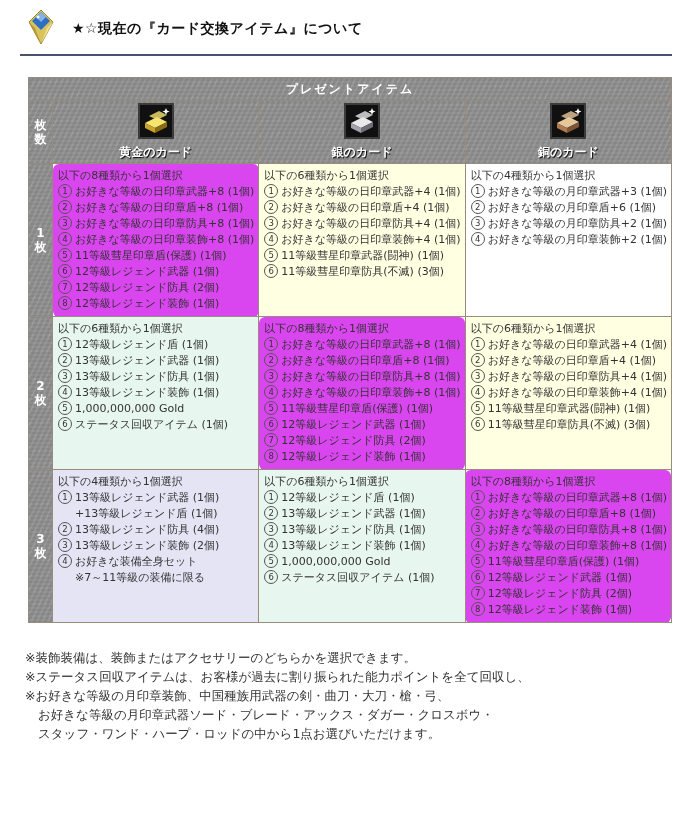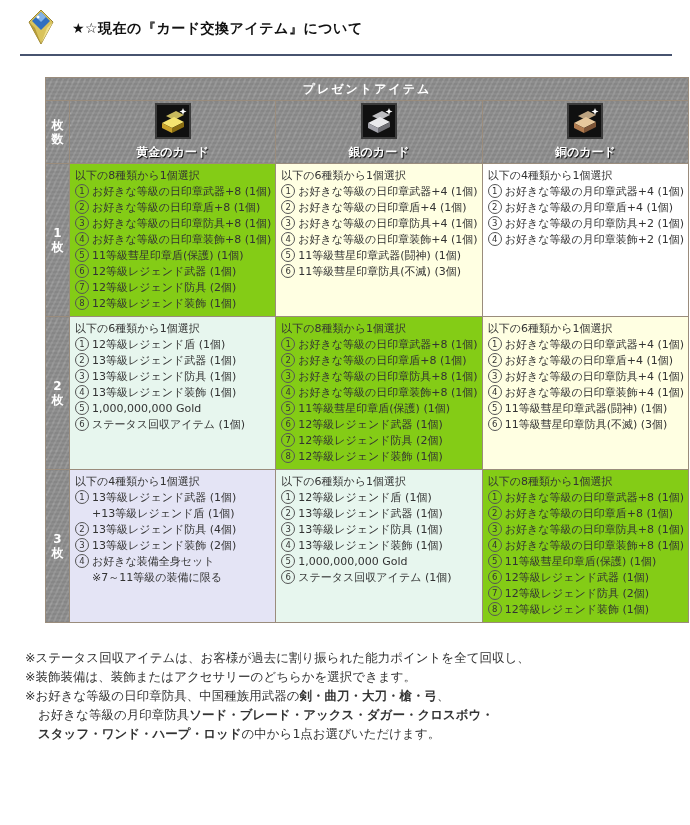--- a/index.html
+++ b/index.html
@@ -5,47 +5,47 @@
   html,body{margin:0;padding:0;background:#fff;}
   body{width:690px;height:825px;font-family:"DejaVu Sans","Liberation Sans",sans-serif;color:#333;overflow:hidden;}
   .page{position:relative;width:690px;height:667px;}
 
   .hdr{display:flex;align-items:center;gap:12px;padding:9px 0 0 22px;}
   .hdr h1{margin:0;font-size:14px;font-weight:bold;color:#111;letter-spacing:.5px;}
   .rule{margin:5px 18px 0 20px;border-bottom:2px solid #47536f;}
 
   .intro{margin:21px 0 0 25px;font-size:12.5px;font-weight:bold;color:#222;line-height:20px;}
 
-  table.ex{border-collapse:collapse;margin:13px 0 0 45px;table-layout:fixed;border:1px solid #74695c;}
+  table.ex{border-collapse:collapse;margin:13px 0 0 28px;table-layout:fixed;border:1px solid #74695c;}
   table.ex th,table.ex td{border:1px solid #9a8c7c;}
   .tex{background-color:#8d8d8d;
        background-image:repeating-linear-gradient(115deg,rgba(255,255,255,.20) 0 1px,transparent 1px 5px),
                         repeating-linear-gradient(0deg,rgba(0,0,0,.10) 0 1px,transparent 1px 4px);}
   th.bar{height:20px;color:#fff;font-size:12px;font-weight:bold;text-align:center;letter-spacing:2px;}
   th.cardhead{height:58px;text-align:center;vertical-align:middle;padding:2px 4px;}
   .cicon{display:inline-block;line-height:0;}
   .cname{font-size:12px;font-weight:bold;color:#fff;margin-top:1px;text-shadow:1px 1px 1px #000;}
   th.vcell{width:23px;text-align:center;vertical-align:middle;color:#fff;font-weight:bold;font-size:12px;padding:0;}
   th.vcell div{line-height:14px;}
 
   td.cell{vertical-align:top;padding:4px 4px 4px 5px;font-size:11px;line-height:16px;color:#333;}
   .cell div{white-space:nowrap;overflow:hidden;}
   .cnum{display:inline-block;width:12px;height:12px;border:1px solid #555;border-radius:50%;
         font-size:8.5px;line-height:12px;text-align:center;margin-right:3px;vertical-align:1px;
         white-space:normal;color:#333;}
   .ind{padding-left:17px;}
-  .bg-pink{background:#84cc16;}
+  .bg-pink{background:#d946ef;border-radius:6px;}
   .bg-cream{background:#ffffe2;}
   .bg-white{background:#ffffff;}
   .bg-mint{background:#e7f6ee;}
   .bg-lav{background:#e4e4f5;}
 
   .notes{margin:25px 0 0 25px;font-size:12.5px;line-height:19px;color:#333;}
   .note-ind{padding-left:13px;}
-  .b{font-weight:bold;margin-top:21px;}
+  .b{font-weight:normal;margin-top:21px;}
 </style>
 </head>
 <body>
 
 <div class="page">
 
   <div class="hdr">
     <span class="gem">
       <svg width="38" height="36" viewBox="0 0 38 36">
         <polygon points="19,1 31,13 19,35 7,13" fill="#d9c35c" stroke="#9a8430" stroke-width="1"></polygon>
@@ -127,22 +127,22 @@
             <div class="cell-head">以下の6種類から1個選択</div>
             <div class="item"><span class="cnum">1</span><span>お好きな等級の日印章武器+4 (1個)</span></div>
             <div class="item"><span class="cnum">2</span><span>お好きな等級の日印章盾+4 (1個)</span></div>
             <div class="item"><span class="cnum">3</span><span>お好きな等級の日印章防具+4 (1個)</span></div>
             <div class="item"><span class="cnum">4</span><span>お好きな等級の日印章装飾+4 (1個)</span></div>
             <div class="item"><span class="cnum">5</span><span>11等級彗星印章武器(闘神) (1個)</span></div>
             <div class="item"><span class="cnum">6</span><span>11等級彗星印章防具(不滅) (3個)</span></div>
           </td>
           <td class="cell bg-white">
             <div class="cell-head">以下の4種類から1個選択</div>
-            <div class="item"><span class="cnum">1</span><span>お好きな等級の月印章武器+4 (1個)</span></div>
-            <div class="item"><span class="cnum">2</span><span>お好きな等級の月印章盾+4 (1個)</span></div>
+            <div class="item"><span class="cnum">1</span><span>お好きな等級の月印章武器+3 (1個)</span></div>
+            <div class="item"><span class="cnum">2</span><span>お好きな等級の月印章盾+6 (1個)</span></div>
             <div class="item"><span class="cnum">3</span><span>お好きな等級の月印章防具+2 (1個)</span></div>
             <div class="item"><span class="cnum">4</span><span>お好きな等級の月印章装飾+2 (1個)</span></div>
           </td>
         </tr>
         <tr>
           <th class="vcell tex">
             <div>2</div>
             <div>枚</div>
           </th>
           <td class="cell bg-mint">
@@ -207,20 +207,20 @@
             <div class="item"><span class="cnum">5</span><span>11等級彗星印章盾(保護) (1個)</span></div>
             <div class="item"><span class="cnum">6</span><span>12等級レジェンド武器 (1個)</span></div>
             <div class="item"><span class="cnum">7</span><span>12等級レジェンド防具 (2個)</span></div>
             <div class="item"><span class="cnum">8</span><span>12等級レジェンド装飾 (1個)</span></div>
           </td>
         </tr>
       </tbody>
   </table>
 
   <div class="notes" id="notes">
+      <div class="note-line"><span>※装飾装備は、装飾またはアクセサリーのどちらかを選択できます。</span></div>
       <div class="note-line"><span>※ステータス回収アイテムは、お客様が過去に割り振られた能力ポイントを全て回収し、</span></div>
-      <div class="note-line"><span>※装飾装備は、装飾またはアクセサリーのどちらかを選択できます。</span></div>
-      <div class="note-line"><span>※お好きな等級の日印章防具、中国種族用武器の</span><span class="b">剣・曲刀・大刀・槍・弓</span><span>、</span></div>
-      <div class="note-line note-ind"><span>お好きな等級の月印章防具</span><span class="b">ソード・ブレード・アックス・ダガー・クロスボウ・</span></div>
+      <div class="note-line"><span>※お好きな等級の月印章装飾、中国種族用武器の</span><span class="b">剣・曲刀・大刀・槍・弓</span><span>、</span></div>
+      <div class="note-line note-ind"><span>お好きな等級の月印章武器</span><span class="b">ソード・ブレード・アックス・ダガー・クロスボウ・</span></div>
       <div class="note-line note-ind"><span class="b">スタッフ・ワンド・ハープ・ロッド</span><span>の中から1点お選びいただけます。</span></div>
     </div>
 
 </div>
 
 </body></html>

